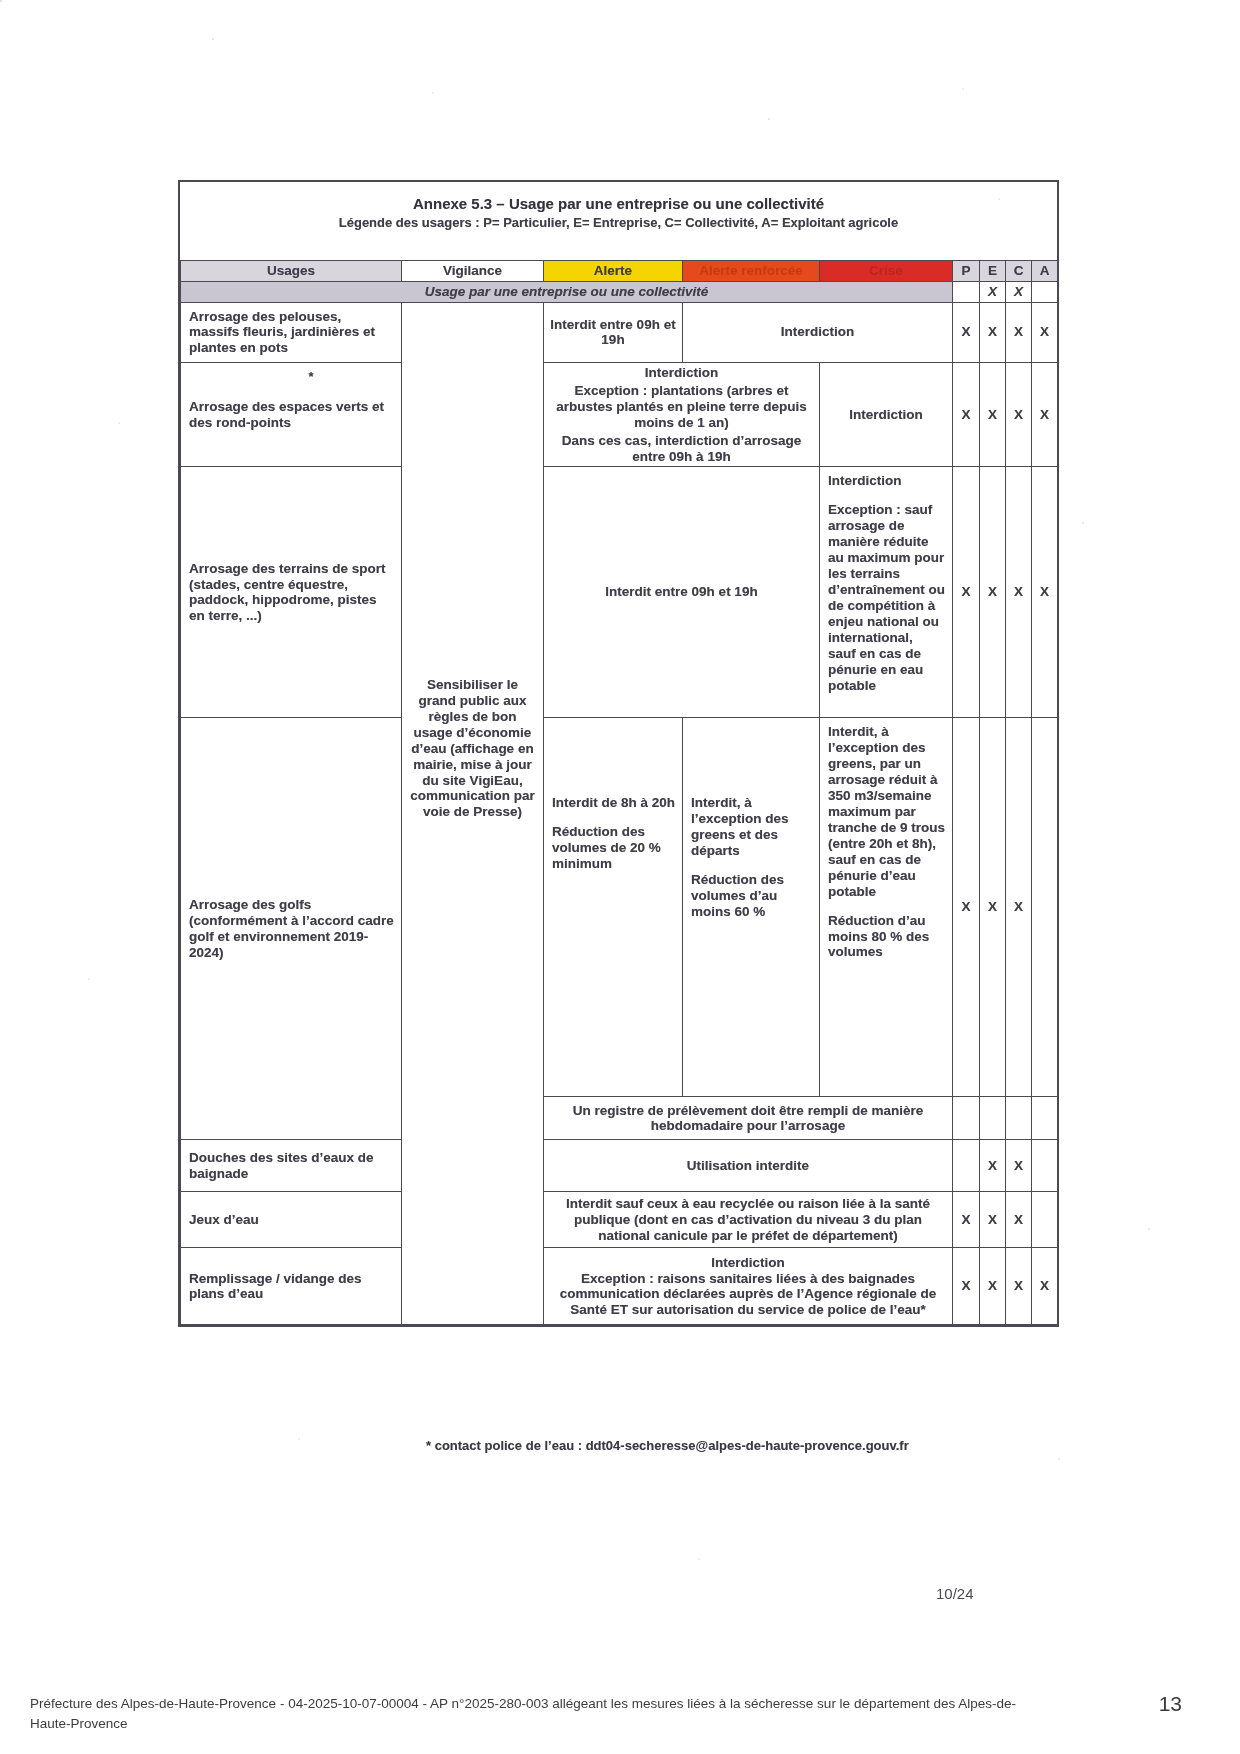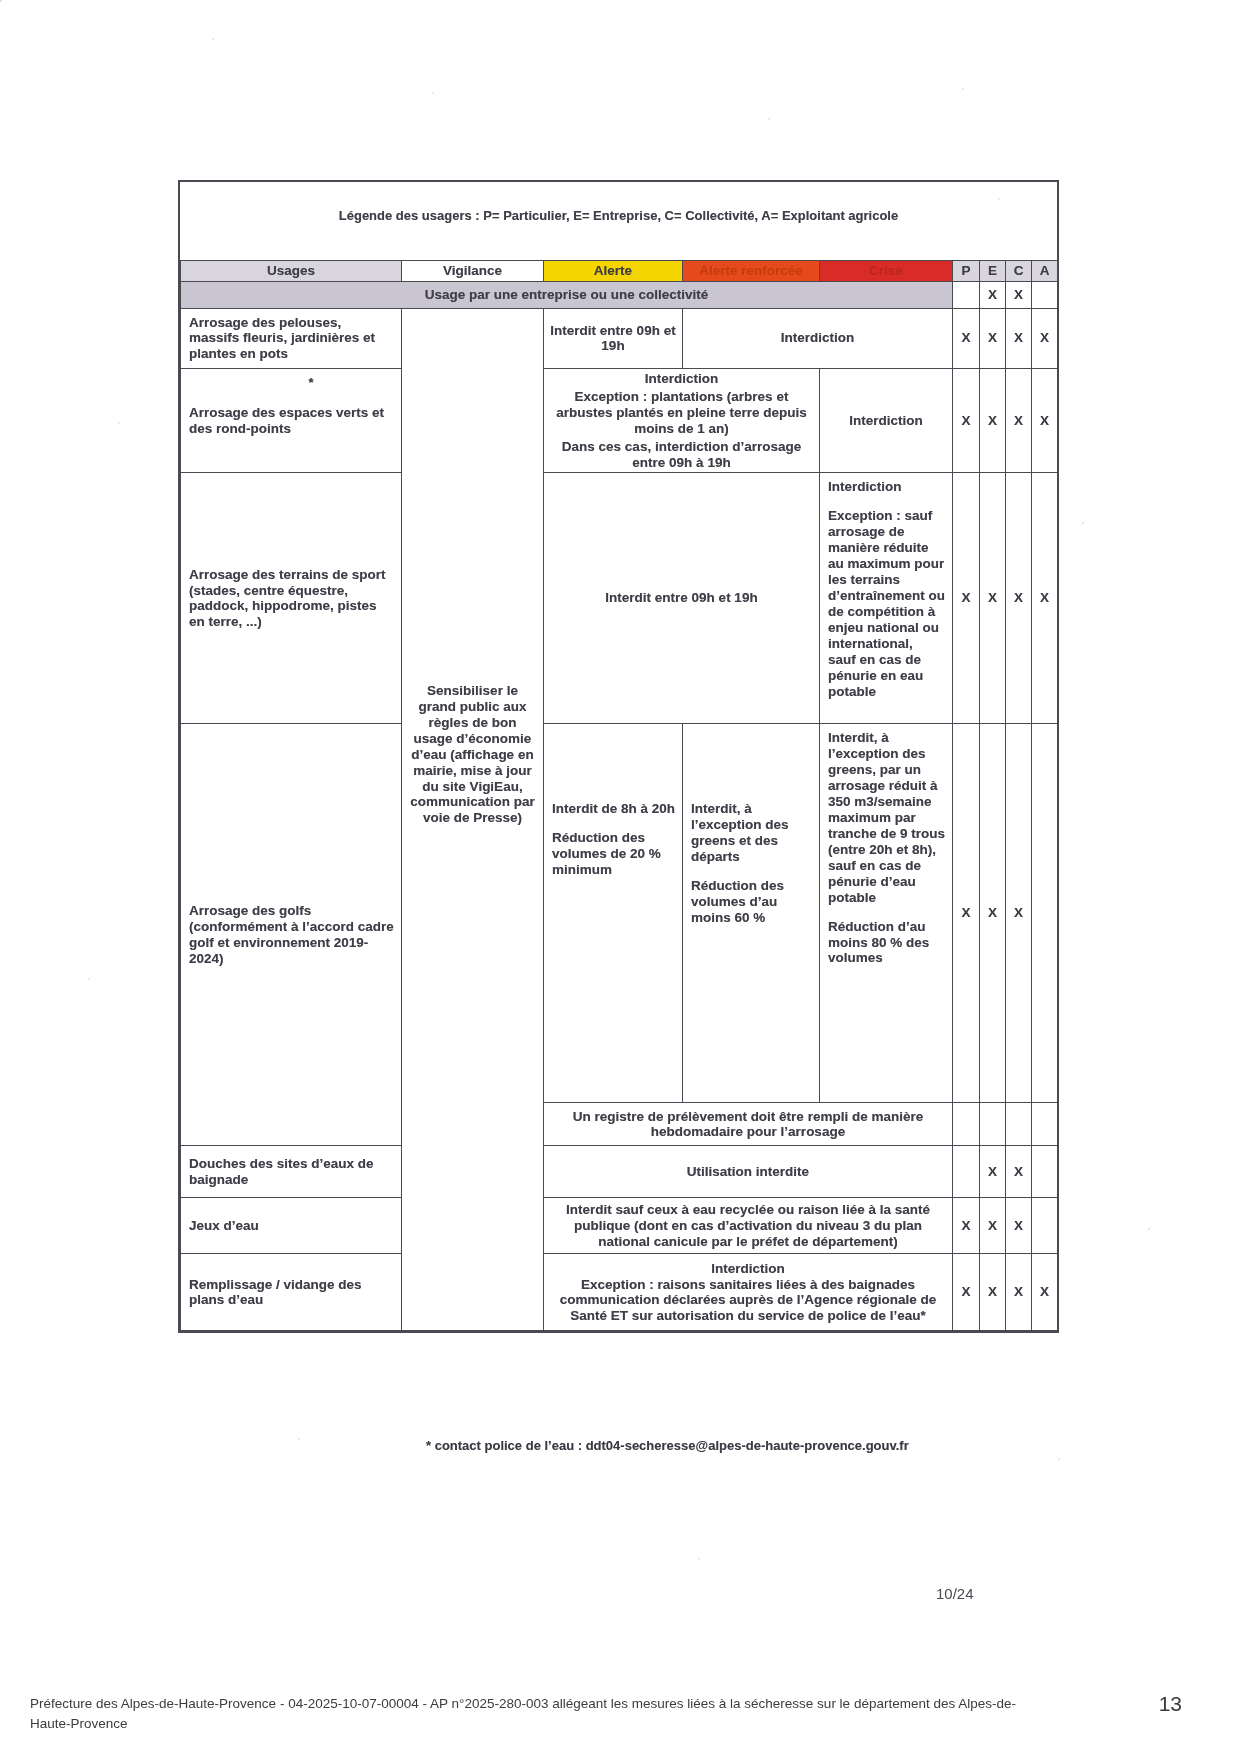--- a/index.html
+++ b/index.html
@@ -22,30 +22,30 @@
       962px 88px 0 rgba(120,120,135,.2), 1058px 1458px 0 rgba(120,120,135,.2); }
 
   .doc-box {
     position:absolute; left:178px; top:180px; width:881px;
     border:2px solid var(--border,#4b4a52);
     text-shadow:0 0 .6px rgba(62,61,72,.45);
   }
   .titles { height:78px; padding-top:13px; text-align:center; }
   .doc-title { font-size:15px; font-weight:bold; color:#34333e; }
   .doc-subtitle { margin-top:15px; font-size:15px; font-weight:bold; color:#34333e; }
-  .doc-legend { margin-top:13px; font-size:13px; font-weight:bold; }
+  .doc-legend { margin-top:3px; font-size:13px; font-weight:bold; }
 
   table.restrictions { border-collapse:collapse; table-layout:fixed; width:100%; }
   .restrictions td, .restrictions th {
     border:1.5px solid var(--border,#4b4a52);
     font-size:13.5px; font-weight:bold; color:var(--ink,#3e3d48);
     vertical-align:middle; text-align:center; padding:2px 4px; line-height:1.18;
   }
   tr.h-head   { height:20px; }
-  tr.h-sect   { height:27px; }
+  tr.h-sect   { height:21px;font-style:italic; }
   tr.h-r0 { height:60px; }  tr.h-r1 { height:96px; }
   tr.h-r2 { height:251px; } tr.h-r3 { height:379px; }
   tr.h-r4 { height:43px; }  tr.h-r5 { height:52px; }
   tr.h-r6 { height:56px; }  tr.h-r7 { height:77px; }
 
   th.c-usages, th.c-mark { background:var(--header_bg,#d8d5dd); }
   th.c-vigilance { background:#ffffff; }
   th.c-alerte { background:var(--alerte_bg,#f4d501); }
   th.c-renforcee { background:var(--renforcee_bg,#e64a1c); color:var(--renforcee_text,#c23c0e); text-shadow:none; }
   th.c-crise { background:var(--crise_bg,#d92c26); color:var(--crise_text,#bb2420); text-shadow:none; }
@@ -69,20 +69,21 @@
   .footer-page { position:absolute; right:58px; top:1692px; font-size:21px; color:#3b3b3b; }
 </style>
 </head>
 <body>
 
 <div class="page">
   <div class="speckles"></div>
 
   <div class="doc-box">
     <div class="titles">
+      <div class="doc-title">Annexe 5.3 – Usage par une entreprise ou une collectivité</div>
       <div class="doc-legend">Légende des usagers : P= Particulier, E= Entreprise, C= Collectivité, A= Exploitant agricole</div>
     </div>
 
     <table class="restrictions">
       <colgroup>
         <col style="width:221px">
           <col style="width:142px">
           <col style="width:139px">
         <col style="width:137px">
           <col style="width:133px">

